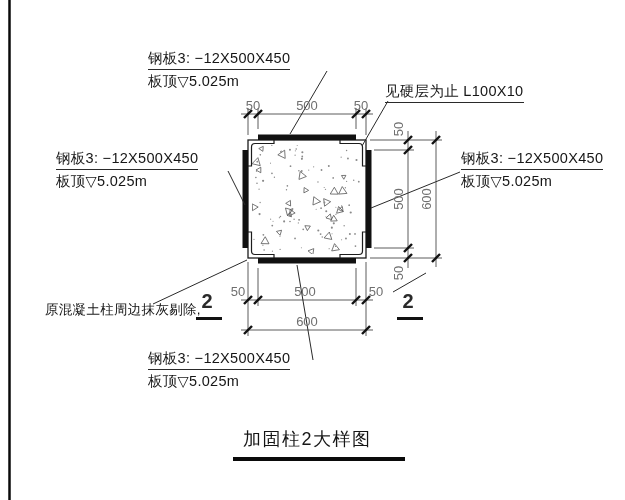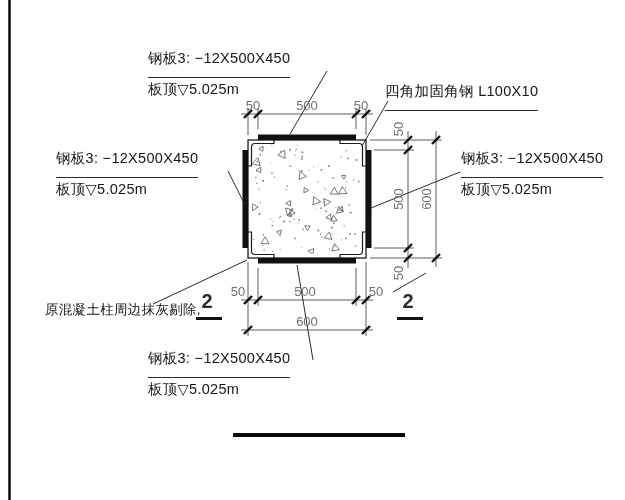--- a/index.html
+++ b/index.html
@@ -5,21 +5,21 @@
   html,body{margin:0;padding:0;background:#e8e8e8;}
   #canvas{
     position:relative;width:625px;height:500px;background:#ffffff;
     font-family:"Liberation Sans","DejaVu Sans",sans-serif;overflow:hidden;
   }
   svg{position:absolute;left:0;top:0;}
   .label{
     position:absolute;color:#161616;font-size:14.5px;line-height:22px;
     white-space:nowrap;letter-spacing:0.3px;
   }
-  .label .ul{display:inline-block;border-bottom:1.2px solid #2a2a2a;padding-bottom:8px;}
+  .label .ul{display:inline-block;border-bottom:1.2px solid #2a2a2a;padding-bottom:0;}
   .dimtxt{fill:#6f6f6f;font-size:13px;font-family:"Liberation Sans","DejaVu Sans",sans-serif;}
   .sectxt{
     position:absolute;color:#2a2a2a;font-size:20px;font-weight:bold;text-align:center;width:26px;
   }
   .secbar{position:absolute;height:3px;background:#111;width:26px;}
   #title-block{position:absolute;left:233px;top:427px;width:176px;}
   #title-text{color:#161616;font-size:18px;letter-spacing:1.5px;padding-left:10px;}
   #title-bar{margin-top:6px;height:4px;background:#0a0a0a;width:172px;}
   .note{font-size:13.5px;line-height:19px;}
 </style>
@@ -238,21 +238,21 @@
       <text class="dimtxt" x="307" y="326" text-anchor="middle">600</text>
     </g>
   </svg>
 
   <div class="label" style="left:148px;top:47px;">
     <span class="ul">钢板3: −12X500X450</span><br>
     <span>板顶▽5.025m</span>
   </div>
 
   <div class="label" style="left:385px;top:80px;">
-    <span class="ul">四角加固角钢 L100X10</span>
+    <span class="ul">见硬层为止 L100X10</span>
   </div>
 
   <div class="label" style="left:56px;top:147px;">
     <span class="ul">钢板3: −12X500X450</span><br>
     <span>板顶▽5.025m</span>
   </div>
 
   <div class="label" style="left:461px;top:147px;">
     <span class="ul">钢板3: −12X500X450</span><br>
     <span>板顶▽5.025m</span>
@@ -266,16 +266,17 @@
   <div class="label note" style="left:23px;top:300px;">
     <span style="padding-left:22px;">原混凝土柱周边抹灰剔除,</span><br>
   </div>
 
   <div class="sectxt" style="left:194px;top:290px;">2</div>
   <div class="secbar" style="left:196px;top:317px;"></div>
   <div class="sectxt" style="left:395px;top:290px;">2</div>
   <div class="secbar" style="left:397px;top:317px;"></div>
 
   <div id="title-block">
+    <div id="title-text">加固柱2大样图</div>
     <div id="title-bar"></div>
   </div>
 
 </div>
 
 </body></html>

